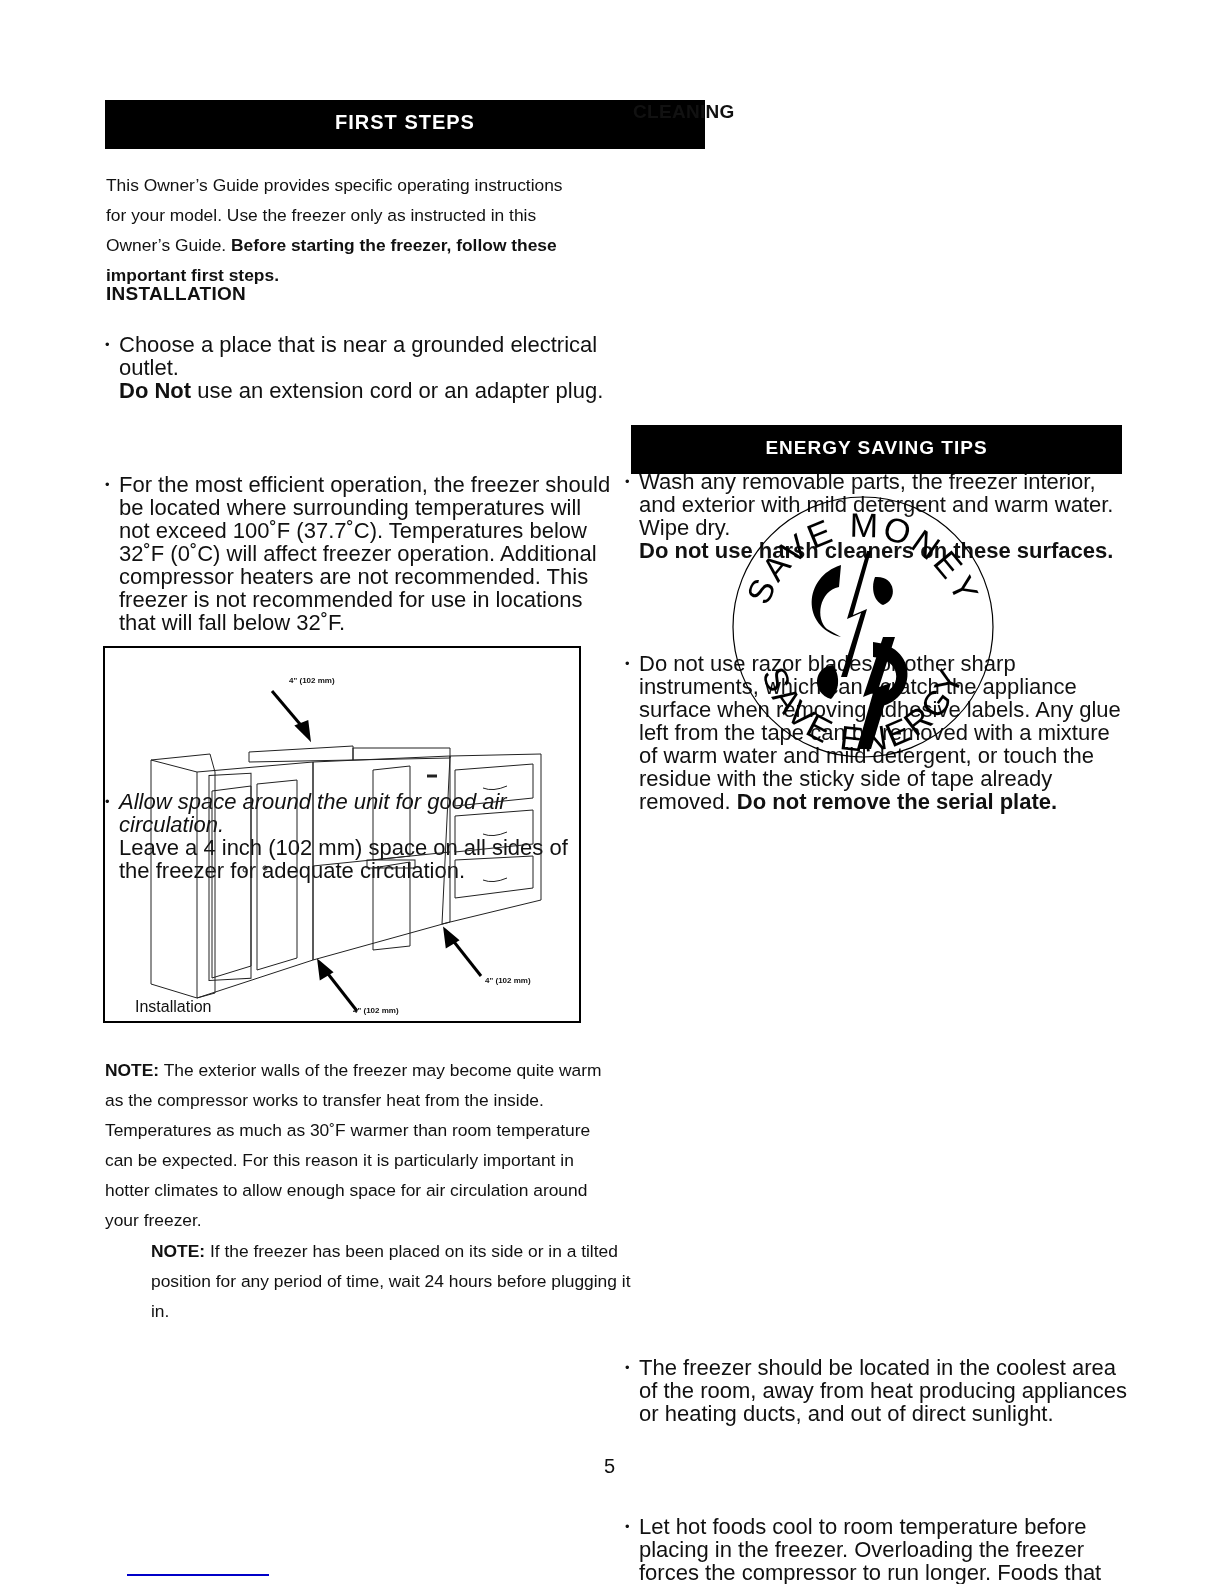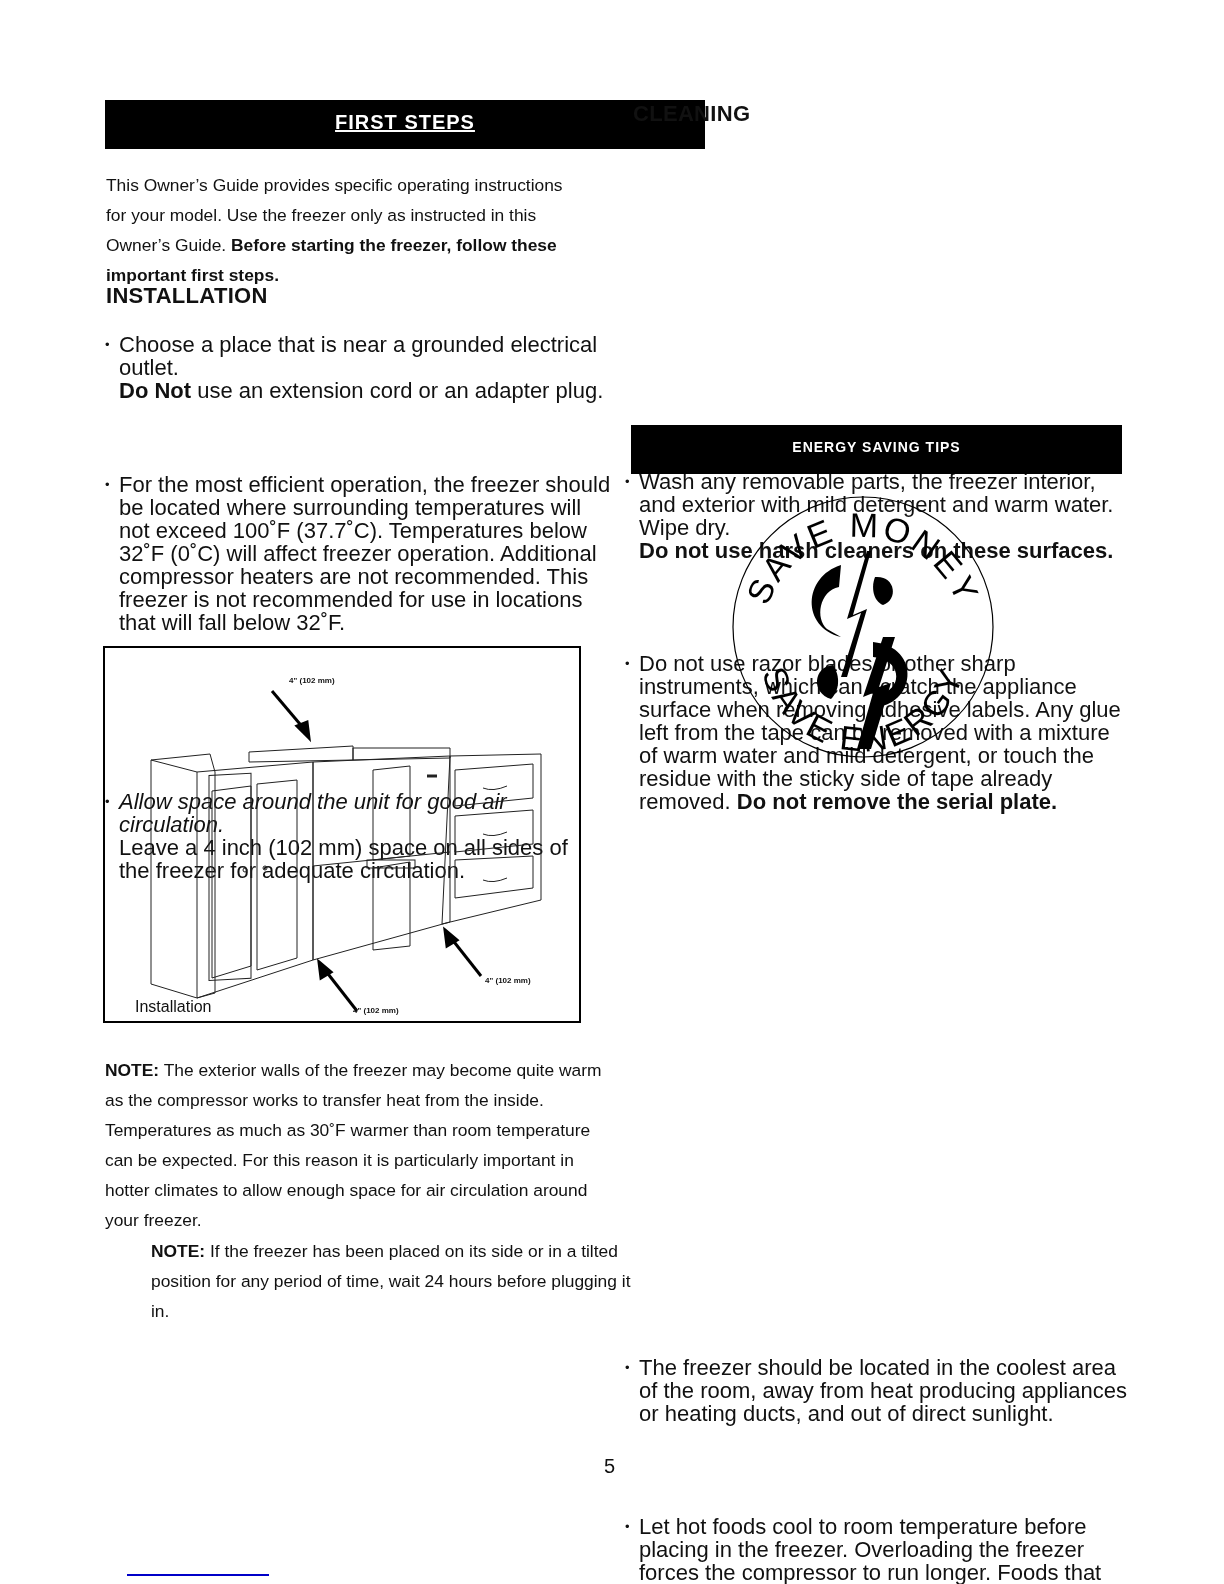--- a/index.html
+++ b/index.html
@@ -6,34 +6,34 @@
   body {
     width: 1224px; height: 1584px; position: relative; overflow: hidden;
     font-family: "Liberation Sans", sans-serif; color: #111;
   }
   .abs { position: absolute; }
   .bar {
     background: #000; color: #fff; font-weight: bold; text-align: center;
     font-size: 20px; letter-spacing: 1px; box-sizing: border-box;
   }
   .para { font-size: 17.4px; line-height: 30px; }
-  .h2 { font-weight: bold; font-size: 22px; letter-spacing: 0.3px; }
+  .h2 { font-weight: bold; font-size: 19px; letter-spacing: 0.3px; }
   .bullet { position: relative; padding-left: 14px; font-size: 22px; line-height: 23px; }
   .bullet::before { content: "\2022"; position: absolute; left: 0; top: 0; font-size: 13px; }
   b { font-weight: bold; }
   .figbox { border: 2px solid #000; box-sizing: border-box; }
   .fig-label { font-size: 16px; }
   .dim { font-size: 8px; font-weight: bold; }
   .page-num { font-size: 20px; }
   .blue-line { background: #0000c8; height: 2px; }
 </style>
 </head>
 <body>
 
-<div class="abs bar" style="left:105px; top:100px; width:600px; height:49px; line-height:45px;text-decoration:underline;">
+<div class="abs bar" style="left:105px; top:100px; width:600px; height:49px; line-height:45px;">
   <span>FIRST STEPS</span>
 </div>
 
 <div class="abs para" style="left:106px; top:170px; width:470px;">
   <span>This Owner’s Guide provides specific operating instructions for your model. Use the freezer only as instructed in this Owner’s Guide. </span><b>Before starting the freezer, follow these important first steps.</b>
 </div>
 
 <div class="abs h2" style="left:106px; top:283px;">INSTALLATION</div>
 
 <div class="abs bullet" style="left:105px; top:333px; width:500px;">
@@ -109,21 +109,21 @@
 
 <div class="abs bullet" style="left:625px; top:148px; width:480px;">
   <span>Wash any removable parts, the freezer interior, and exterior with mild detergent and warm water. Wipe dry.</span><br>
   <b>Do not use harsh cleaners on these surfaces.</b>
 </div>
 
 <div class="abs bullet" style="left:625px; top:238px; width:490px;">
   <span>Do not use razor blades or other sharp instruments, which can scratch the appliance surface when removing adhesive labels. Any glue left from the tape can be removed with a mixture of warm water and mild detergent, or touch the residue with the sticky side of tape already removed. </span><b>Do not remove the serial plate.</b>
 </div>
 
-<div class="abs bar" style="left:631px; top:425px; width:491px; height:49px; line-height:45px; font-size:14px;">
+<div class="abs bar" style="left:631px; top:425px; width:491px; height:49px; line-height:45px; font-size:19px;">
   <span>ENERGY SAVING TIPS</span>
 </div>
 
 <svg class="abs" width="280" height="280" viewBox="0 0 280 280" style="left:723px; top:487px;">
   <defs>
     <path id="arcTop" d="M 40,150 A 100,100 0 0 1 240,150"></path>
     <path id="arcBottom" d="M 36,160 A 104,104 0 0 0 244,160"></path>
   </defs>
   <circle cx="140" cy="140" r="130" fill="none" stroke="#000" stroke-width="1.2"></circle>
   <text font-family="Liberation Sans, sans-serif" font-size="34" font-weight="normal" letter-spacing="3" fill="#000">

